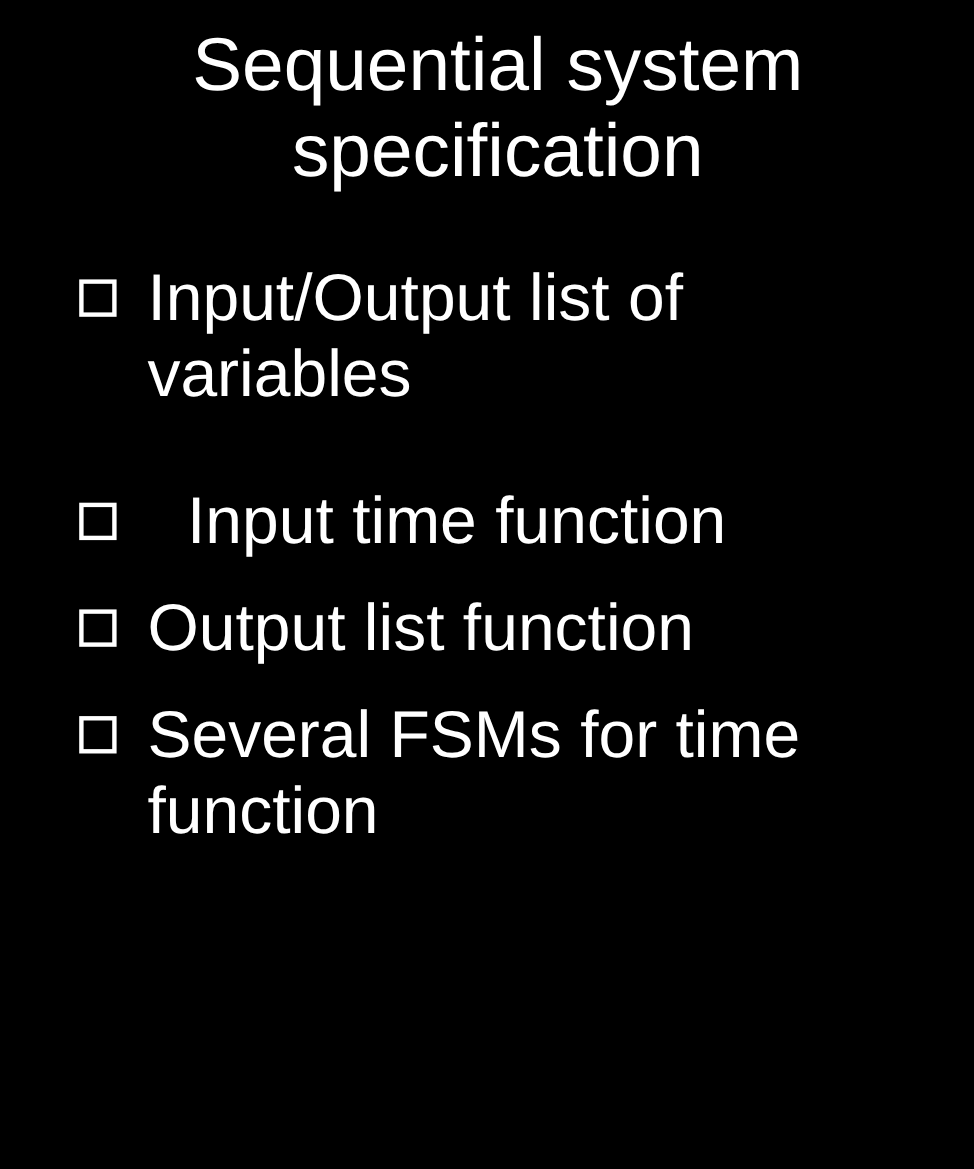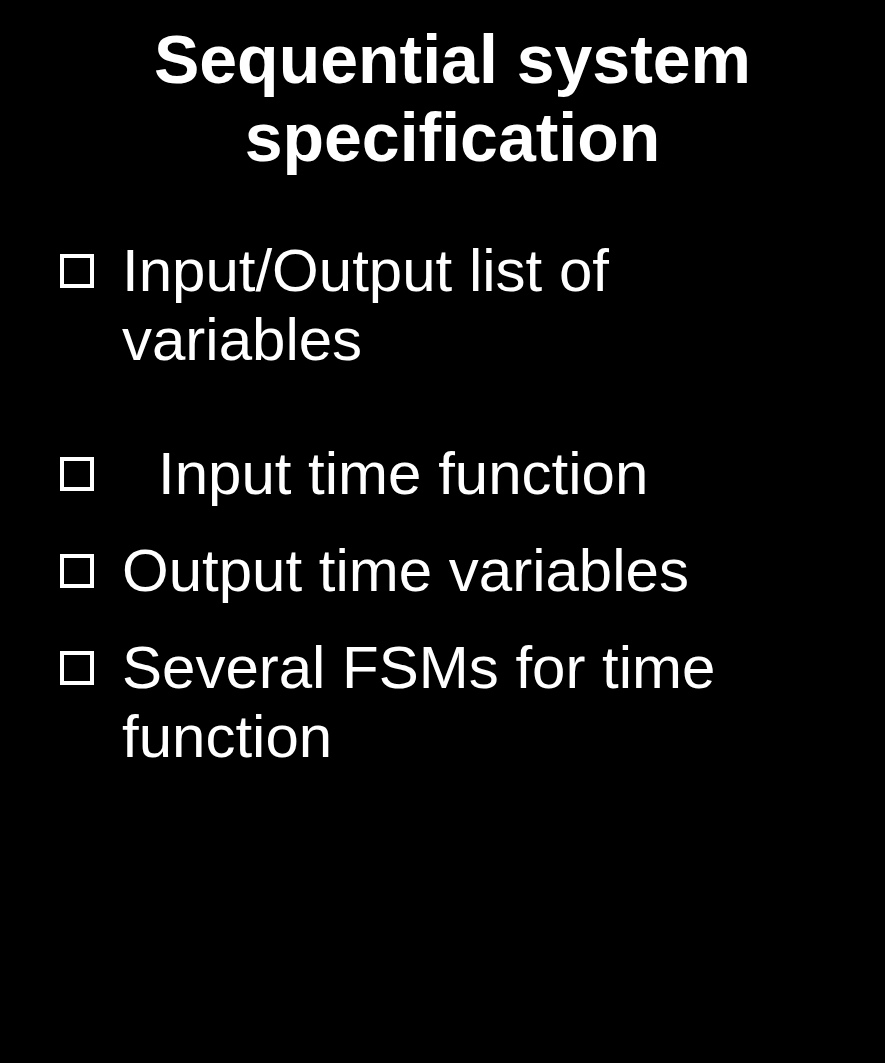--- a/index.html
+++ b/index.html
@@ -11,32 +11,32 @@
     font-family: Arial, Helvetica, sans-serif;
     color: #ffffff;
     overflow: hidden;
   }
   .slide {
     box-sizing: border-box;
     padding: 20px 40px 40px 60px;
   }
   .title {
     font-size: 68px;
-    font-weight: bold;
+    font-weight: normal;
     text-align: center;
     line-height: 1.15;
     margin: 0 0 60px 0;
   }
   .title .line1, .title .line2 {
     display: block;
   }
   ul.bullets {
     list-style: none;
     padding: 0;
-    margin: 0;
+    margin: 12px;
   }
   ul.bullets li {
     display: flex;
     align-items: flex-start;
     margin-bottom: 28px;
     font-size: 60px;
     line-height: 1.15;
   }
   ul.bullets li.spacer-above {
     margin-top: 65px;
@@ -73,21 +73,21 @@
     <li>
       <span class="bullet-icon"></span>
       <span class="bullet-text">Input/Output list of variables</span>
     </li>
     <li class="spacer-above">
       <span class="bullet-icon"></span>
       <span class="bullet-text">Input time function</span>
     </li>
     <li>
       <span class="bullet-icon"></span>
-      <span class="bullet-text">Output time variables</span>
+      <span class="bullet-text">Output list function</span>
     </li>
     <li>
       <span class="bullet-icon"></span>
       <span class="bullet-text bold">Several FSMs for time function</span>
     </li>
   </ul>
 
 </div>
 
 </body></html>

